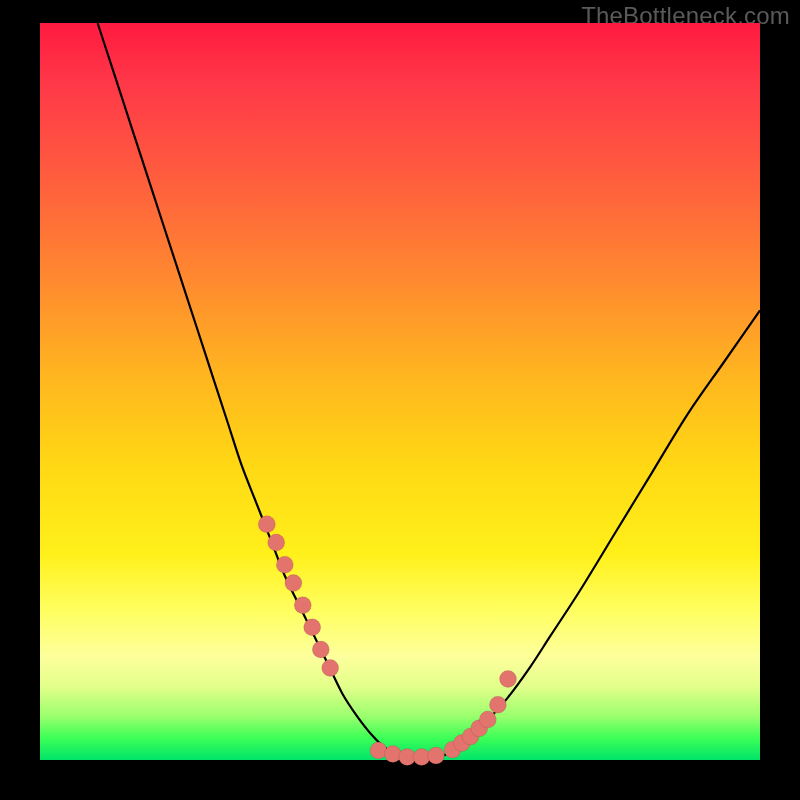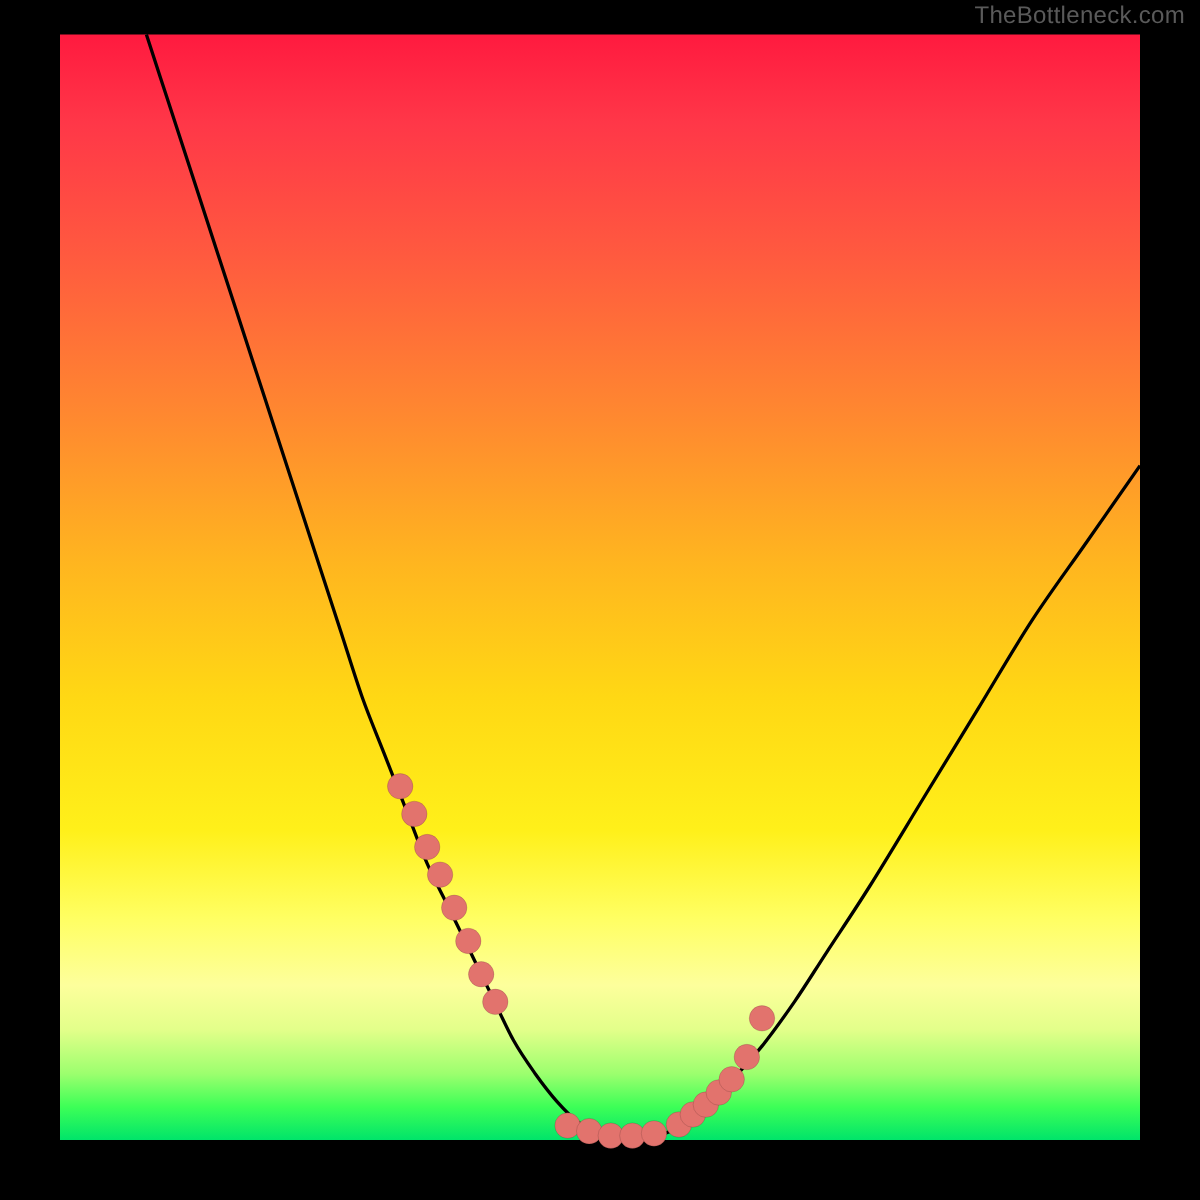--- a/index.html
+++ b/index.html
@@ -46,21 +46,21 @@
     top: 0;
     width: 720px;
     height: 737px;
     overflow: visible;
   }
   .watermark {
     position: absolute;
     top: 2px;
     right: 10px;
     color: #5a5a5a;
-    font-size: 16px;
+    font-size: 24px;
     font-weight: 400;
     letter-spacing: 0.2px;
     user-select: none;
     margin-left: 28px;
   }
   .curve {
     fill: none;
     stroke: #000;
     stroke-width: 2.2;
   }

